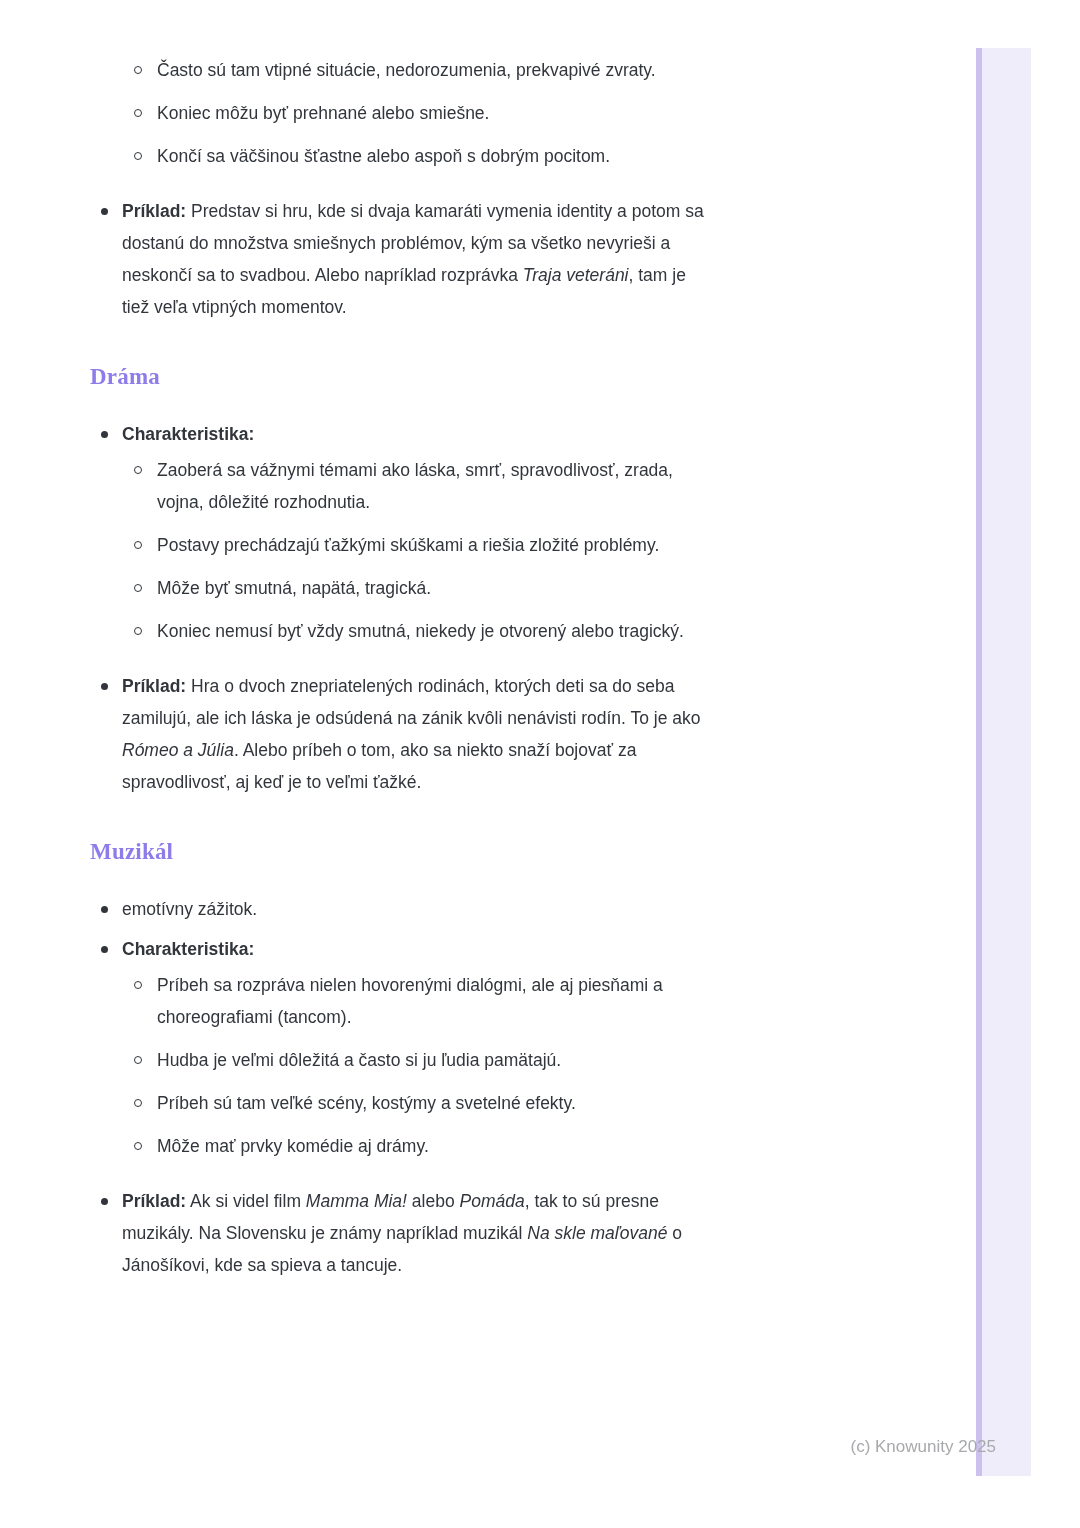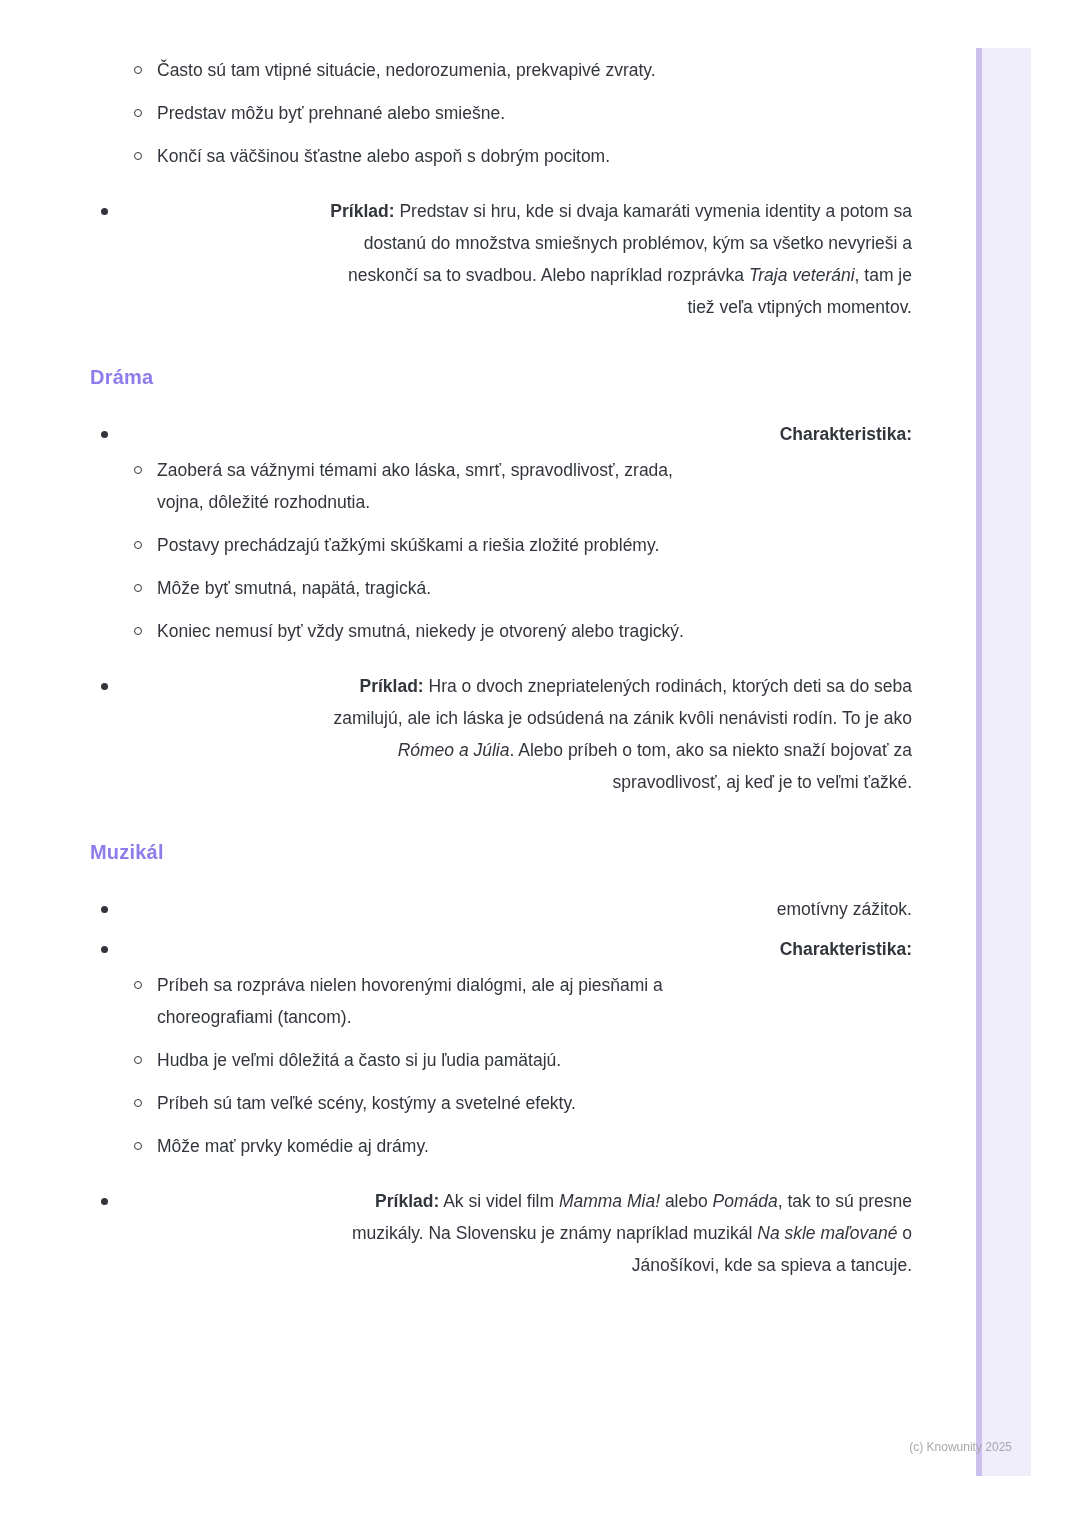--- a/index.html
+++ b/index.html
@@ -19,82 +19,83 @@
     position: absolute;
     top: 0; left: 0;
     width: 960px;
     padding: 54px 0 0 90px;
     box-sizing: border-box;
     color: var(--text-color, #32363c);
     font-size: 17.5px;
     line-height: 32px;
   }
   .li1, .li2 { position: relative; width: 790px; }
-  .li1 { padding-left: 32px; margin-bottom: 8px; text-align: right; }
+  .li1 { padding-left: 32px; margin-bottom: 8px; }
   .li2 { padding-left: 67px; margin-bottom: 11px; }
   .para { margin-top: 23px; }
   .charak { margin-bottom: 4px; }
   .dot {
     position: absolute; left: 11px; top: 13px;
     width: 7px; height: 7px; border-radius: 50%;
     background: var(--text-color, #32363c);
   }
   .ring {
     position: absolute; left: 44px; top: 12px;
     width: 6px; height: 6px; border-radius: 50%;
     border: 1.8px solid var(--text-color, #32363c);
     background: transparent;
   }
   h2.section-title {
     margin: 34px 0 21px 0;
-    font-size: 20px;
+    font-size: 23px;
     line-height: 40px;
     font-weight: 700;
     color: var(--accent, #8d7ce9);
     letter-spacing: 0.2px;
+    font-family: Liberation Serif, serif;
   }
   .line { display: block; }
   .seg { font-weight: 400; font-style: normal; }
   .seg-bold { font-weight: 700; }
   .seg-italic { font-style: italic; }
   .scroll-strip {
     position: absolute;
     left: 976px; top: 48px;
     width: 55px; height: 1428px;
     background: var(--track, #f0edfa);
   }
   .scroll-thumb {
     position: absolute;
     left: 0; top: 0;
     width: 6px; height: 100%;
     background: var(--thumb, #ccc0ef);
   }
   .footer {
     position: absolute;
-    top: 1438px; right: 68px;
-    font-size: 12px;
+    top: 1438px; right: 84px;
+    font-size: 17px;
     line-height: 18px;
     color: var(--footer-color, #a7a9ac);
     white-space: nowrap;
   }
 </style>
 </head>
 <body>
 
 <div class="page">
   <div class="content">
 
     <div>
       <div class="li2">
         <span class="ring"></span>
         <span><div class="line"><span class="seg">Často sú tam vtipné situácie, nedorozumenia, prekvapivé zvraty.</span></div></span>
       </div>
       <div class="li2">
         <span class="ring"></span>
-        <span><div class="line"><span class="seg">Predstav môžu byť prehnané alebo smiešne.</span></div></span>
+        <span><div class="line"><span class="seg">Koniec môžu byť prehnané alebo smiešne.</span></div></span>
       </div>
       <div class="li2">
         <span class="ring"></span>
         <span><div class="line"><span class="seg">Končí sa väčšinou šťastne alebo aspoň s dobrým pocitom.</span></div></span>
       </div>
     </div>
 
     <div class="li1 para">
       <span class="dot"></span>
       <span><div class="line"><span class="seg seg-bold">Príklad:</span><span class="seg"> Predstav si hru, kde si dvaja kamaráti vymenia identity a potom sa</span></div><div class="line"><span class="seg">dostanú do množstva smiešnych problémov, kým sa všetko nevyrieši a</span></div><div class="line"><span class="seg">neskončí sa to svadbou. Alebo napríklad rozprávka </span><span class="seg seg-italic">Traja veteráni</span><span class="seg">, tam je</span></div><div class="line"><span class="seg">tiež veľa vtipných momentov.</span></div></span>

